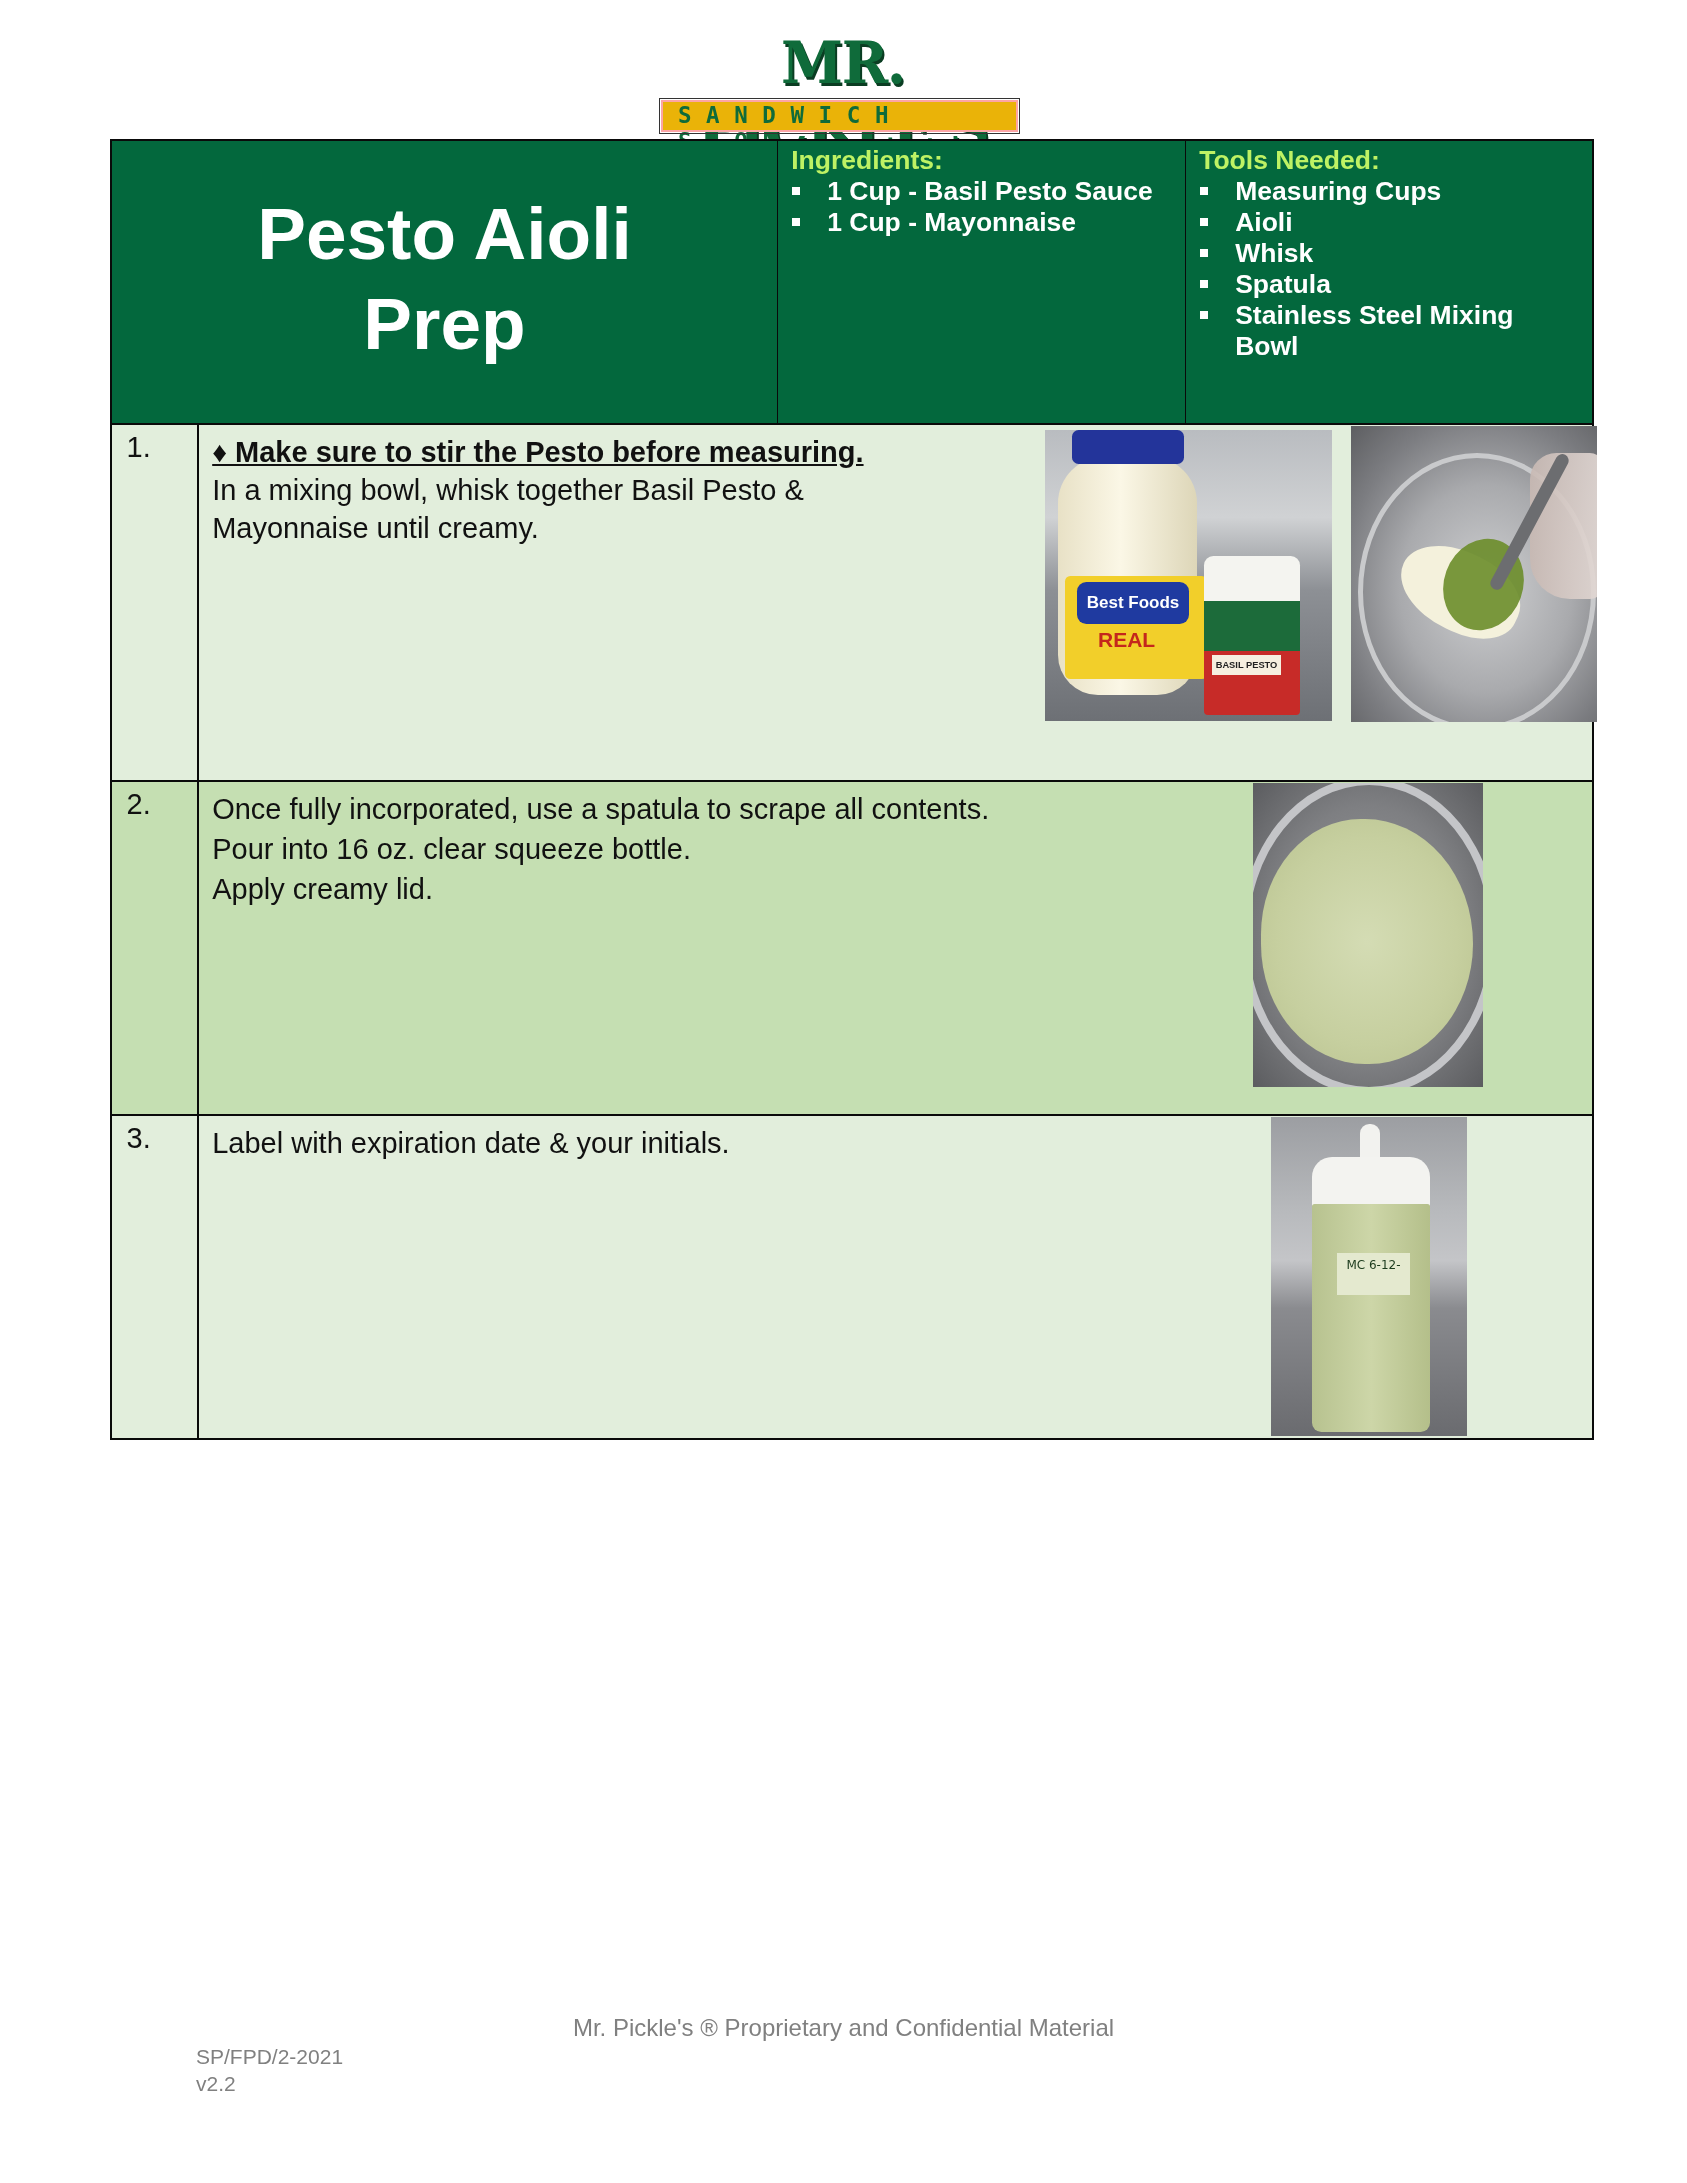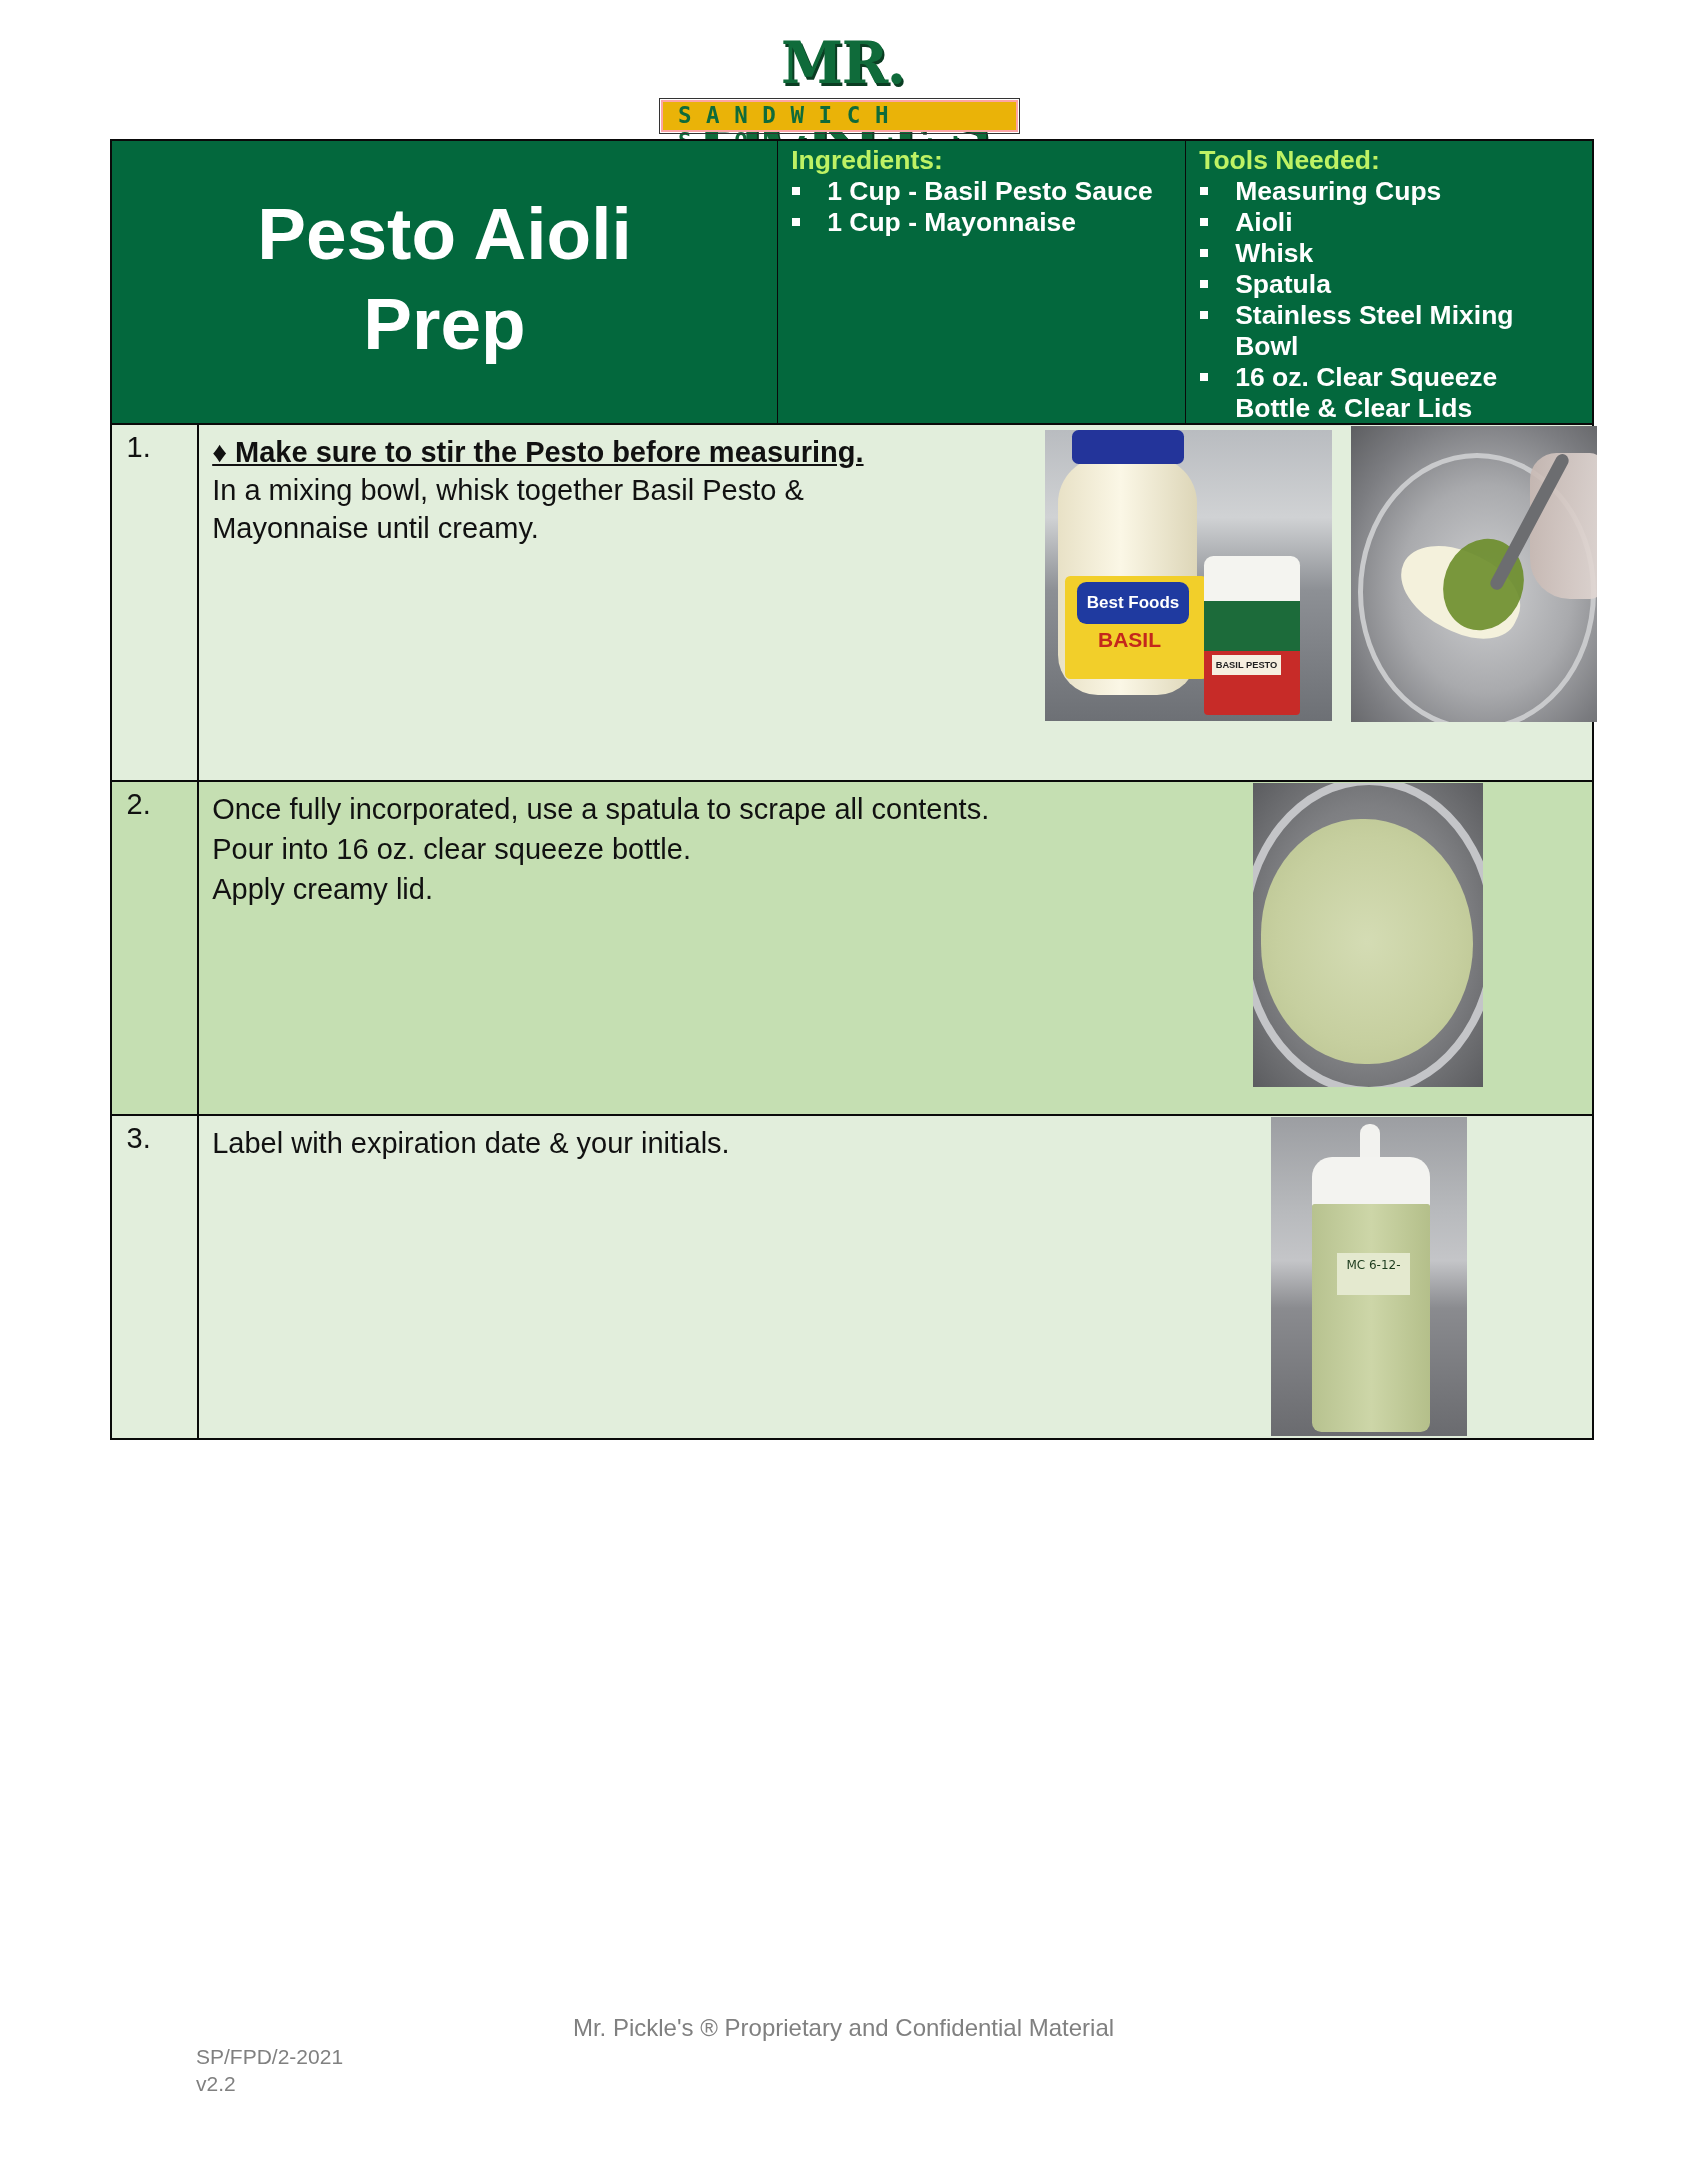--- a/index.html
+++ b/index.html
@@ -322,38 +322,37 @@
     </div>
 
     <div class="tools-cell">
       <div class="list-heading">Tools Needed:</div>
       <ul class="bullet-list">
         <li><span class="bullet"></span><span>Measuring Cups</span></li>
         <li><span class="bullet"></span><span>Aioli</span></li>
         <li><span class="bullet"></span><span>Whisk</span></li>
         <li><span class="bullet"></span><span>Spatula</span></li>
         <li style="width:318px"><span class="bullet"></span><span>Stainless Steel Mixing Bowl</span></li>
-        <li style="width:318px"><span class="bullet"></span><span>16 oz. Clear Squeeze Bottle &amp; Clear Lids</span></li>
       </ul>
     </div>
   </div>
 
   <div class="step-row light" style="height:357px">
     <div class="num-cell">1.</div>
     <div class="content-cell">
       <div class="step-text bold">♦ Make sure to stir the Pesto before measuring.</div>
       <div class="step-text" style="margin-top:-1.3px">In a mixing bowl, whisk together Basil Pesto &amp;</div>
       <div class="step-text" style="margin-top:-2.6px">Mayonnaise until creamy.</div>
     </div>
     <div class="photo photo-ingredients">
       <div class="jar"></div>
       <div class="jar-lid"></div>
       <div class="jar-label"></div>
       <div class="jar-brand">Best Foods</div>
-      <div class="jar-real">BASIL</div>
+      <div class="jar-real">REAL</div>
       <div class="tub"></div>
       <div class="tub-label">BASIL PESTO</div>
     </div>
     <div class="photo photo-whisk">
       <div class="bowl-rim"></div>
       <div class="mayo-swirl"></div>
       <div class="pesto-swirl"></div>
       <div class="glove"></div>
       <div class="whisk-handle"></div>
     </div>

